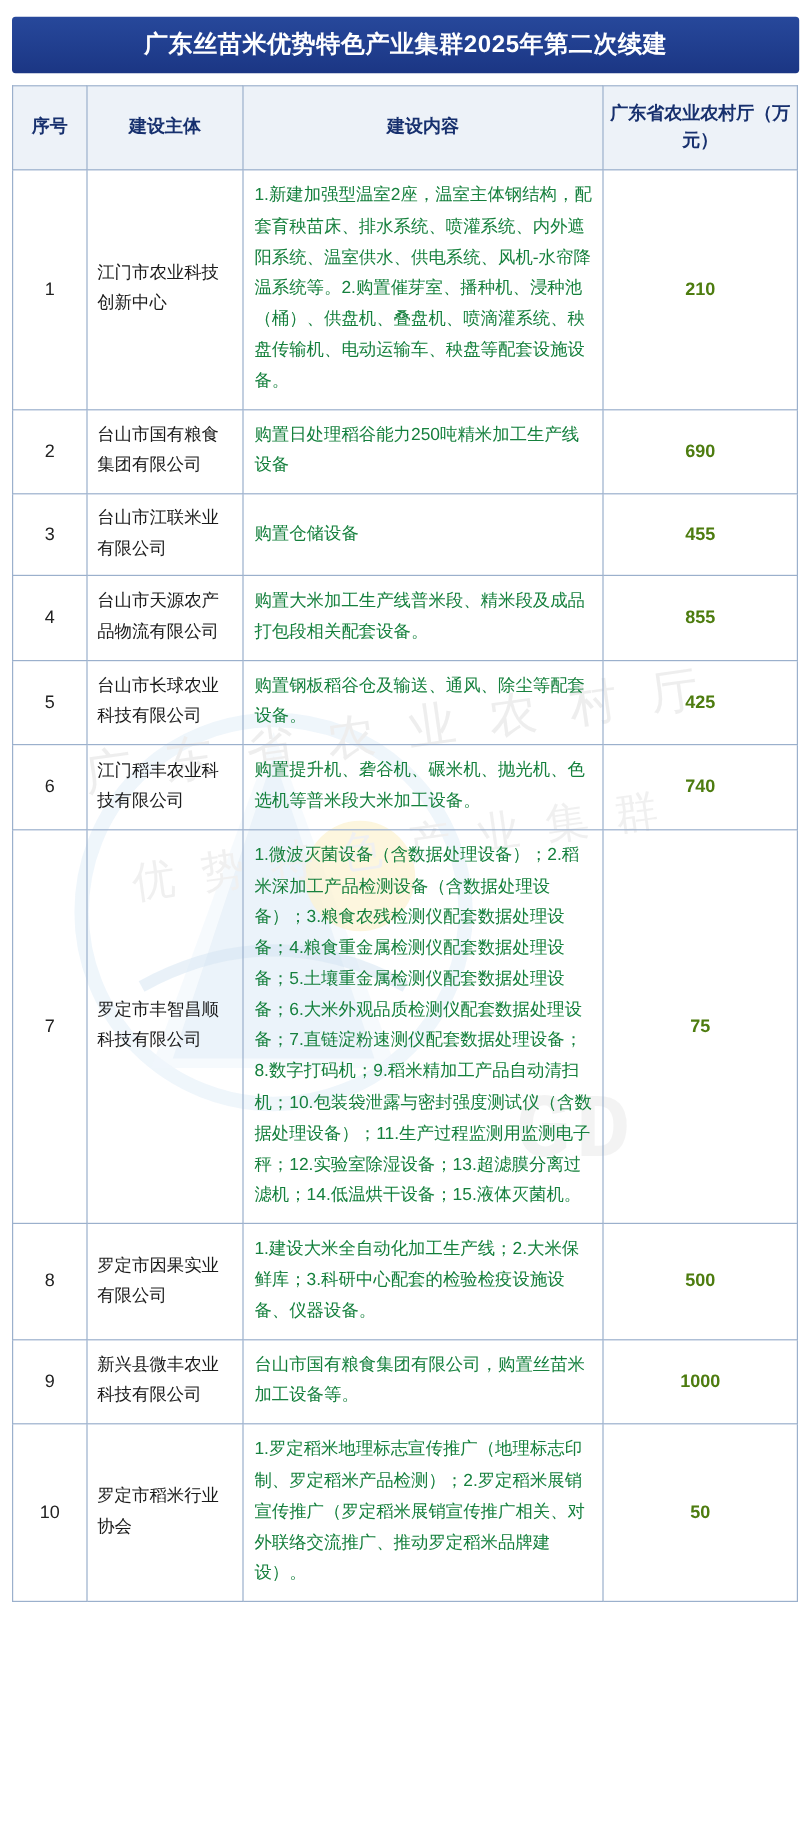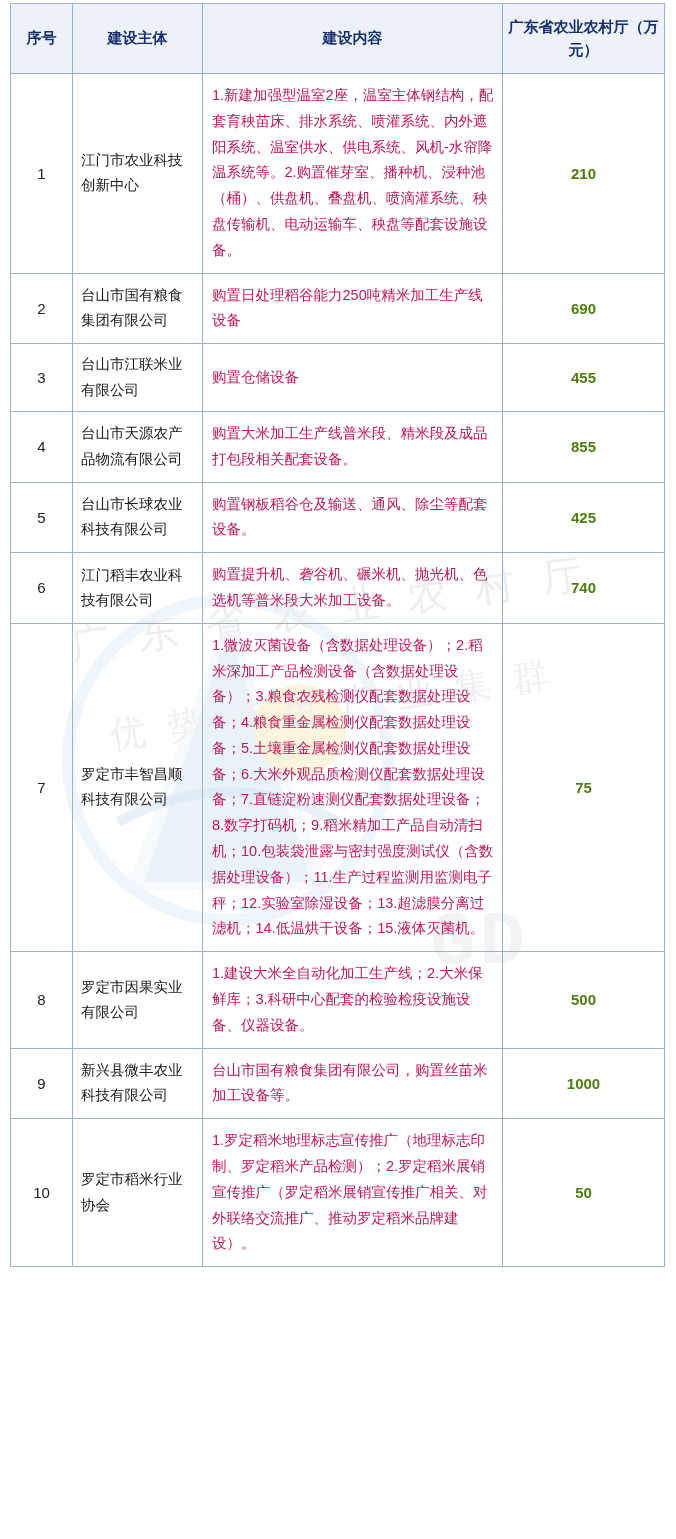--- a/index.html
+++ b/index.html
@@ -119,21 +119,21 @@
   }
   td.sub {
     font-size: 14.5px;
     color: #1a1a1a;
     line-height: 1.75;
     padding: 8px 8px;
   }
   td.con {
     text-align: left;
     font-size: 14.5px;
-    color: #be185d;
+    color: #15803d;
     line-height: 1.78;
     padding: 9px 8px 9px 9px;
   }
   td.amt {
     text-align: center;
     font-size: 15px;
     color: #4d7c0f;
     font-weight: bold;
   }
   
@@ -177,20 +177,23 @@
       <path d="M228 180 L330 460 L126 460 Z" fill="#cfe3f4" opacity="0.6"></path>
       <path d="M228 200 L312 452 L144 452 Z" fill="#8fb8dd" opacity="0.45"></path>
       <circle cx="300" cy="300" r="46" fill="#f5d76e" opacity="0.75"></circle>
       <path d="M118 392 q110 -60 220 0" fill="none" stroke="#6fa8d6" stroke-width="10" opacity="0.5"></path>
     </svg>
     <div class="wm-text">广东省农业农村厅</div>
     <div class="wm-text2">优势特色产业集群</div>
     <div class="wm-gd">GD</div>
   </div>
 
+  <div class="title-bar">
+    <div class="title-text">广东丝苗米优势特色产业集群2025年第二次续建</div>
+  </div>
 
   <table class="main">
     <colgroup>
       <col class="c-idx">
       <col class="c-sub">
       <col class="c-con">
       <col class="c-amt">
     </colgroup>
     <thead>
       <tr>

